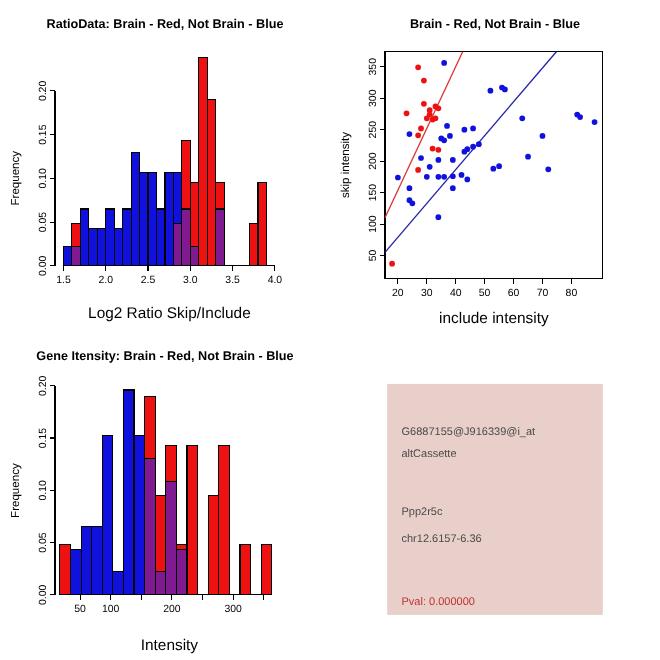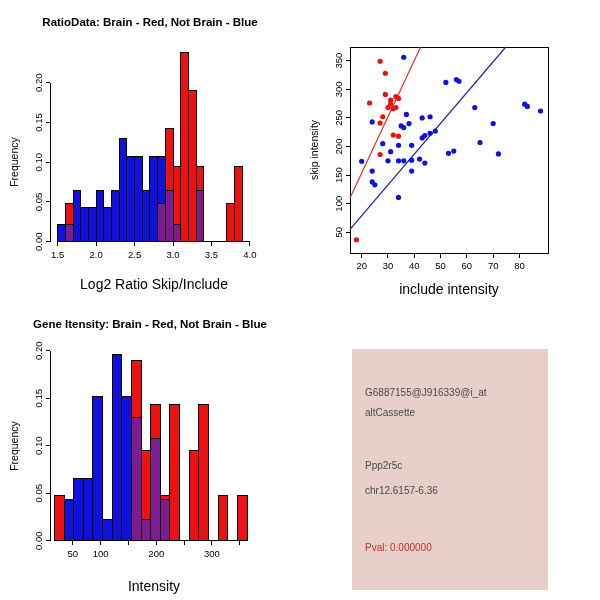--- a/index.html
+++ b/index.html
@@ -6,21 +6,21 @@
   .canvas{position:relative;width:600px;height:600px;background:#ffffff;overflow:hidden;
           font-family:"Liberation Sans",sans-serif;}
   .panel{position:absolute;width:300px;height:300px;}
   .panel svg{position:absolute;left:0;top:0;}
   .ptitle{position:absolute;left:50%;transform:translate(-50%,-50%);white-space:nowrap;
           font-weight:bold;font-size:11.5px;color:#000;}
   .xlab{position:absolute;transform:translate(-50%,-50%);white-space:nowrap;
         font-size:14px;color:#000;}
   .ylab{position:absolute;transform:translate(-50%,-50%) rotate(-90deg);white-space:nowrap;
         font-size:10.5px;color:#000;}
-  .infobox{position:absolute;left:52px;top:49px;width:196px;height:241px;}
+  .infobox{position:absolute;left:52px;top:49px;width:196px;height:210px;}
   .iline{position:absolute;left:13px;font-size:10px;white-space:nowrap;}
 </style>
 </head>
 <body>
 
 <div class="canvas">
 
   <div class="panel" style="left:0;top:0">
     <svg id="c0" width="300" height="300">
         <line x1="57.6888888888889" y1="241.7" x2="249.91111111111115" y2="241.7" stroke="#000000" stroke-width="1" shape-rendering="crispEdges"></line>
@@ -163,20 +163,21 @@
         <circle cx="72.2191235059761" cy="171.0889351081531" r="2.6" fill="#1111DD"></circle>
         <circle cx="111.66135458167331" cy="171.0889351081531" r="2.6" fill="#1111DD"></circle>
         <circle cx="148.4741035856574" cy="153.35377149195784" r="2.6" fill="#1111DD"></circle>
         <circle cx="153.7330677290837" cy="151.06536328341653" r="2.6" fill="#1111DD"></circle>
         <circle cx="180.02788844621514" cy="142.4838325013866" r="2.6" fill="#1111DD"></circle>
         <circle cx="198.4342629482072" cy="153.92587354409318" r="2.6" fill="#1111DD"></circle>
         <circle cx="72.2191235059761" cy="181.95887409872435" r="2.6" fill="#1111DD"></circle>
         <circle cx="74.84860557768924" cy="184.819384359401" r="2.6" fill="#1111DD"></circle>
         <circle cx="98.51394422310757" cy="197.40562950637826" r="2.6" fill="#1111DD"></circle>
       </svg>
+    <div class="ptitle" style="top:22px">Brain - Red, Not Brain - Blue</div>
     <div class="xlab" style="left:149px;top:289px">include intensity</div>
     <div class="ylab" style="left:14px;top:150px">skip intensity</div>
   </div>
 
   <div class="panel" style="left:0;top:300px">
     <svg id="c2" width="300" height="300">
         <line x1="72.81930294906167" y1="240.7" x2="239.7898123324397" y2="240.7" stroke="#000000" stroke-width="1" shape-rendering="crispEdges"></line>
         <line x1="50" y1="240.7" x2="50" y2="50.69999999999999" stroke="#000000" stroke-width="1" shape-rendering="crispEdges"></line>
         <line x1="72.81930294906167" y1="240.7" x2="72.81930294906167" y2="245.2" stroke="#000000" stroke-width="1" shape-rendering="crispEdges"></line>
         <text x="72.81930294906167" y="256.7" text-anchor="middle" font-size="9.5" font-family="&quot;Liberation Sans&quot;,sans-serif" fill="#000000">50</text>

